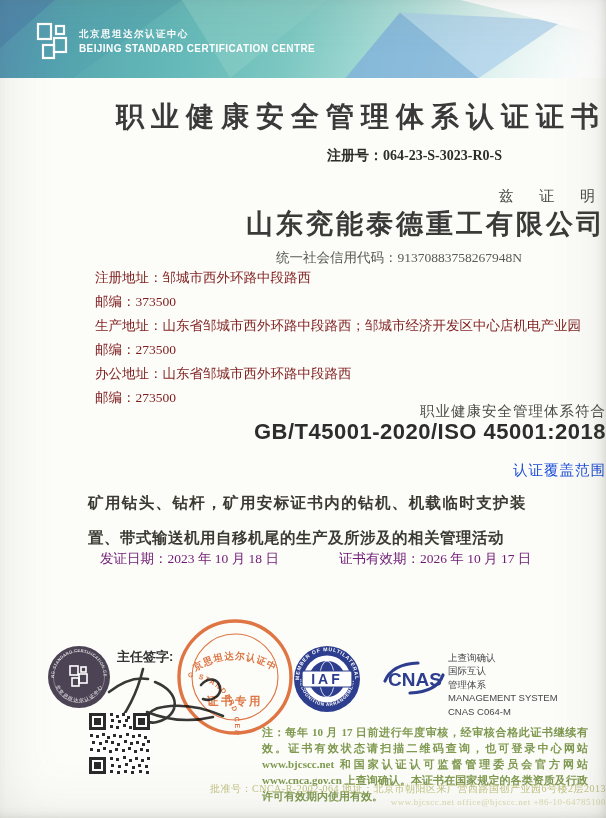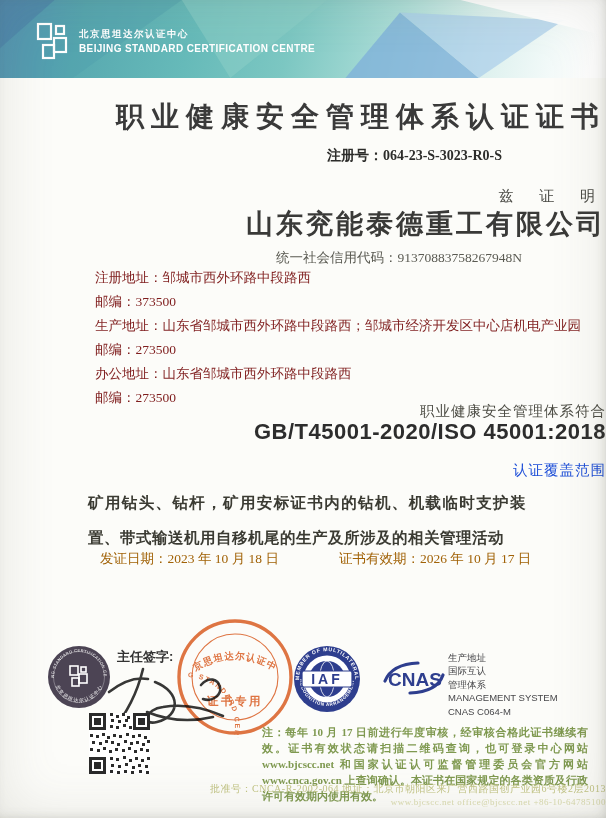--- a/index.html
+++ b/index.html
@@ -36,21 +36,21 @@
   .certify-head { top:187px; font-size:15px; letter-spacing:11px; color:#4a4a45; }
   .company { top:206px; font-size:27px; font-weight:600; letter-spacing:3px; color:#3a3a38; }
   .credit { top:249px; right:84px; font-size:13.5px; color:#5a5a52; }
   .addr { top:266px; left:95px; font-size:13.5px; color:#7f1d1d; line-height:24px; }
   .conform { top:402px; font-size:14.5px; color:#4c4c44; letter-spacing:1px; }
   .gbcode { top:419px; font-size:22px; font-weight:bold; color:#2d2d2d;
             font-family:"Liberation Sans",sans-serif; letter-spacing:.5px; }
   .scope-head { top:461px; font-size:14.5px; color:#1d4ed8; letter-spacing:1px; }
   .scope { top:485px; left:88px; width:438px; font-size:15.5px; font-weight:bold;
            color:#3b3b33; line-height:35px; text-align:justify; letter-spacing:.5px; }
-  .dates { top:550px; left:100px; font-size:13.5px; color:#a16207; }
+  .dates { top:550px; left:100px; font-size:13.5px; color:#701a75; }
   .dates .gap { display:inline-block; width:60px; }
   
   .director { left:117px; top:648px; font-size:13px; font-weight:bold; color:#333;
               font-family:"Liberation Sans",sans-serif; }
   .centre-seal { left:46px; top:644px; }
   .signature { left:103px; top:652px; }
   .stamp { left:175px; top:616px; mix-blend-mode:multiply; opacity:.93; }
   .qr { left:89px; top:713px; }
   .iaf { left:291px; top:644px; }
   .cnas { left:382px; top:660px; }
@@ -215,21 +215,21 @@
 
   <svg class="abs cnas" width="64" height="36" viewBox="0 0 64 36">
     <g stroke="#2e3e8e" stroke-width="3.2" fill="none" stroke-linecap="round">
       <path d="M3 21 Q10 4 36 3"></path>
       <path d="M61 15 Q55 32 28 33"></path>
     </g>
     <text x="33" y="26" text-anchor="middle" font-size="19" font-weight="bold" fill="#2e3e8e" font-family="Liberation Sans,sans-serif" letter-spacing="0">CNAS</text>
   </svg>
 
   <div class="abs cnas-text">
-    <div>生产地址</div>
+    <div>上查询确认</div>
     <div>国际互认</div>
     <div>管理体系</div>
     <div>MANAGEMENT SYSTEM</div>
     <div>CNAS C064-M</div>
   </div>
 
   <div class="abs note">注：每年 10 月 17 日前进行年度审核，经审核合格此证书继续有效。证书有效状态请扫描二维码查询，也可登录中心网站 www.bjcscc.net 和国家认证认可监督管理委员会官方网站 www.cnca.gov.cn 上查询确认。本证书在国家规定的各类资质及行政许可有效期内使用有效。</div>
 
   <div class="abs center footer1">批准号：CNCA-R-2002-064  地址：北京市朝阳区来广营西路国创产业园6号楼2层2013</div>
   <div class="abs center footer2">www.bjcscc.net  office@bjcscc.net  +86-10-64785100</div>

